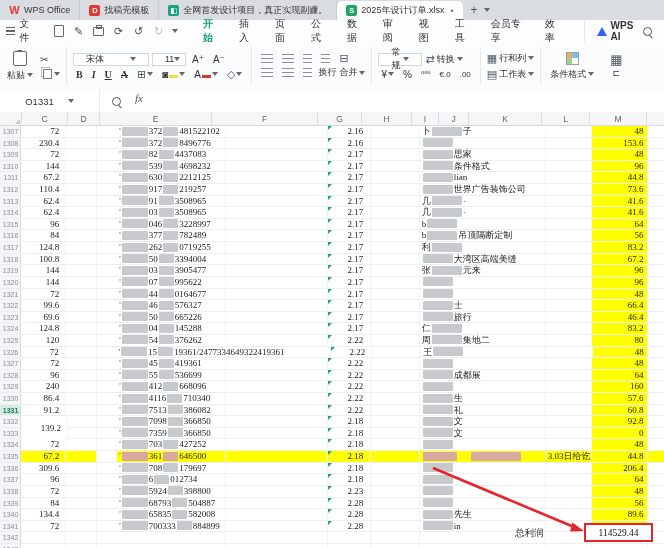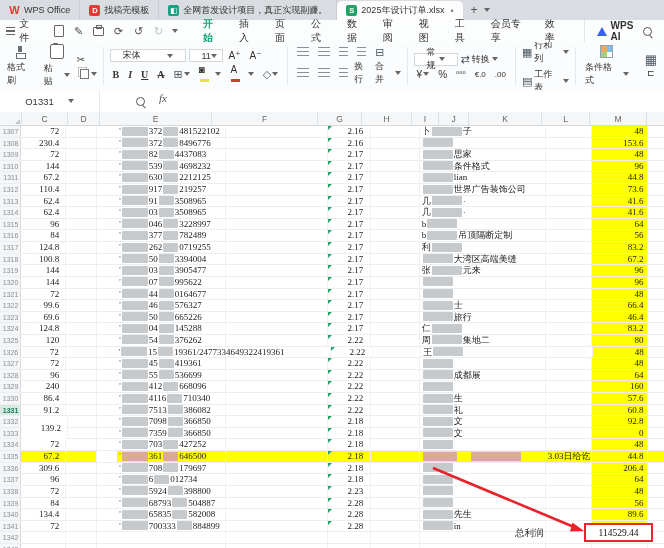--- a/index.html
+++ b/index.html
@@ -65,21 +65,21 @@
   .al-ic{width:12px;height:9px;background:linear-gradient(#8a9096 0 1.3px,transparent 1.3px 3.8px,#8a9096 3.8px 5.1px,transparent 5.1px 7.6px,#8a9096 7.6px 8.9px,transparent 0);}
   .al-ic.half{width:9px;}
   .rlabel{font-size:9px;color:#333;display:flex;align-items:center;gap:2px;}
   .gicon{font-size:11px;color:#4a5560;line-height:10px;}
   .cfgrid{width:11px;height:11px;display:grid;grid-template-columns:1fr 1fr;grid-template-rows:1fr 1fr;border:1px solid #98a0a6;}
   .cfgrid i:nth-child(1){background:#f0a95c;}
   .cfgrid i:nth-child(2){background:#7bc0e8;}
   .cfgrid i:nth-child(3){background:#9fd08b;}
   .cfgrid i:nth-child(4){background:#fff;}
   
-  .fxbar{position:absolute;left:0;top:90px;width:664px;height:22px;background:#fff;border-bottom:1px solid #dfe2e5;display:flex;align-items:center;gap:24px;}
+  .fxbar{position:absolute;left:0;top:90px;width:664px;height:22px;background:#fff;border-bottom:1px solid #dfe2e5;display:flex;align-items:center;}
   .namebox{width:100px;height:100%;display:flex;align-items:center;justify-content:center;gap:14px;font-size:9.5px;color:#333;border-right:1px solid #e7e9eb;box-sizing:border-box;}
   .fxtools{display:flex;gap:14px;padding:0 12px;}
   .fxlabel{font-family:"Liberation Serif",serif;font-style:italic;font-size:11px;color:#555;}
   .fxinput{flex:1;height:100%;}
   
   .grid{position:absolute;left:0;top:112px;width:664px;height:436px;background:#fff;overflow:hidden;}
   .hrow{display:flex;height:14px;background:#f5f6f8;border-bottom:1px solid #d8dbde;box-sizing:border-box;}
   .hc{box-sizing:border-box;border-right:1px solid #dcdfe2;font-size:8.5px;color:#666;display:flex;align-items:center;justify-content:center;}
   .corner{position:relative;}
   .corner::after{content:"";position:absolute;right:1px;bottom:1px;border-left:5px solid transparent;border-bottom:5px solid #c3c7cb;}
@@ -171,24 +171,20 @@
     <div class="ai">
       <span class="aitri"></span>
       <span>WPS AI</span>
     </div>
     <div class="searchwrap"><span class="mag"></span></div>
   </div>
 
   <div class="ribbon">
     <div class="rgroup">
       <div class="rbig">
-        <span class="brush"></span>
-        <span class="lbl">格式刷</span>
-      </div>
-      <div class="rbig">
         <span class="clipb"></span>
         <span class="lbl">
             <span>粘贴</span>
             <span class="caret"></span>
           </span>
       </div>
       <div class="rmini-col">
         <span class="rmini">✂</span>
         <span class="rmini">
             <span class="copy-ic"></span>

